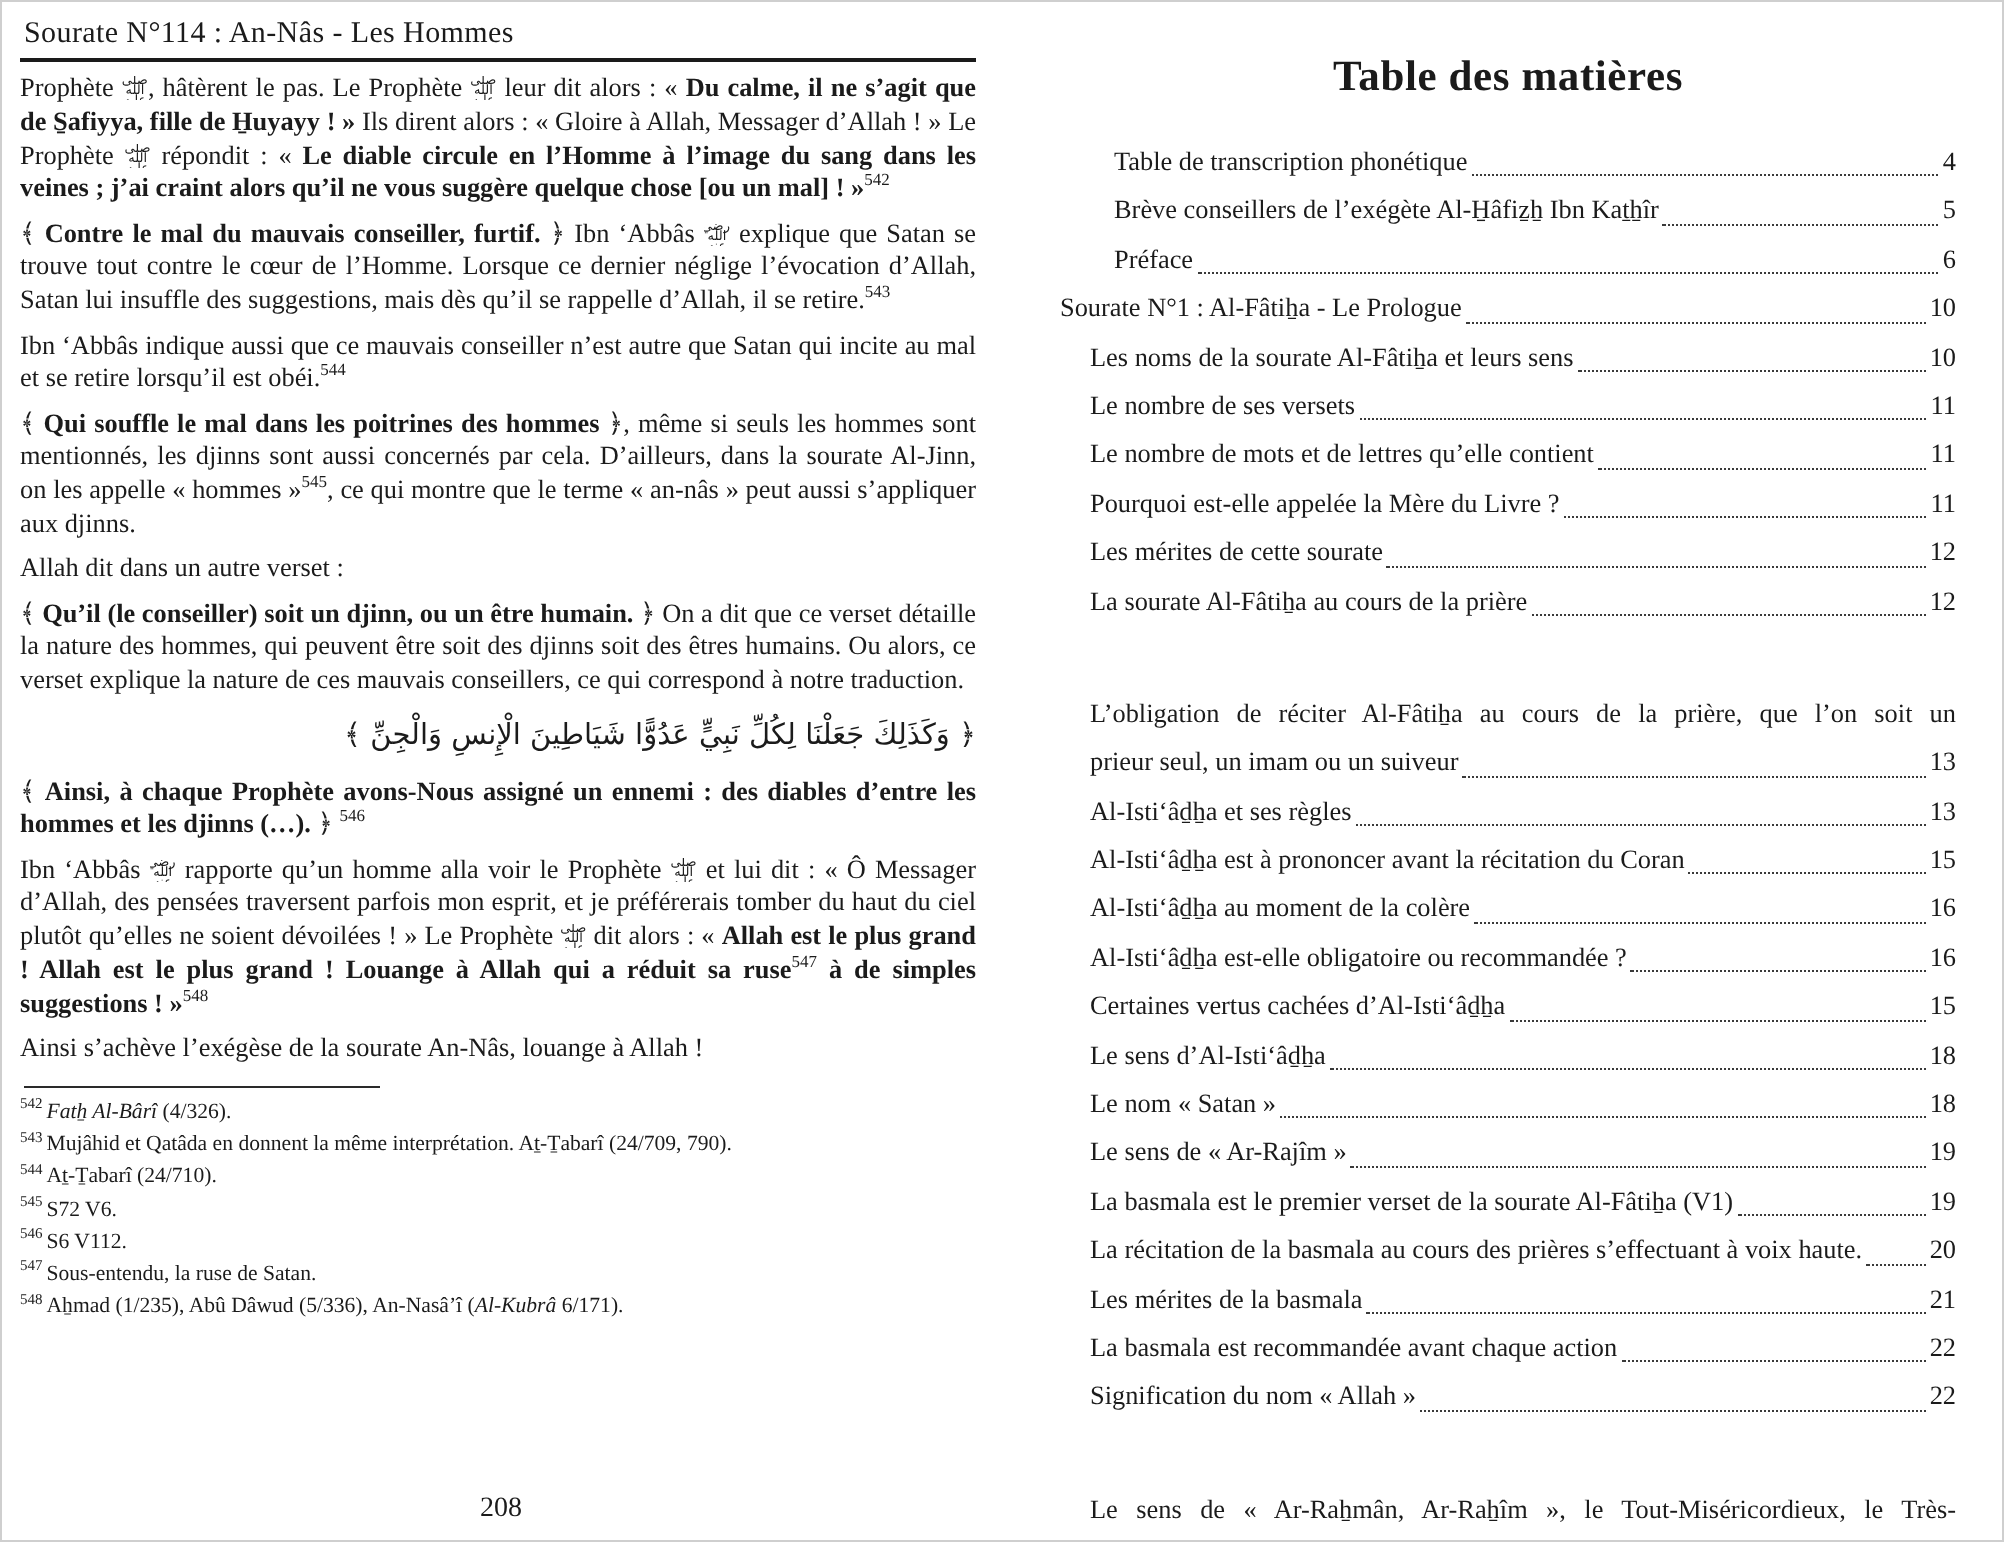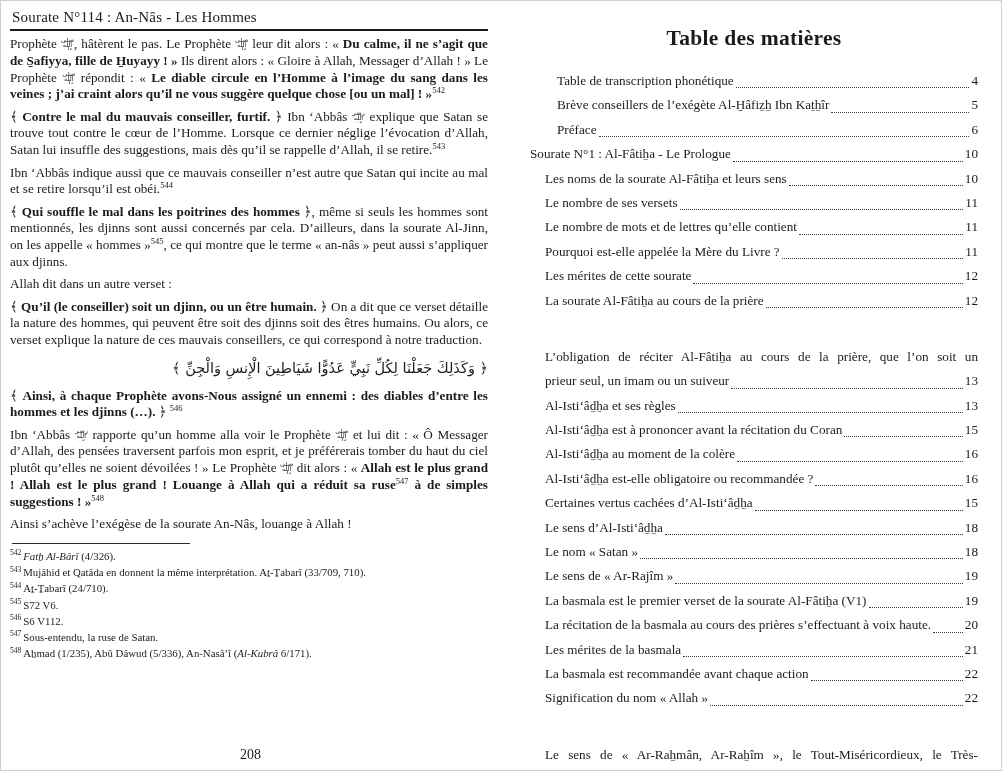--- a/index.html
+++ b/index.html
@@ -50,21 +50,21 @@
         <p class="para"><span class="">Allah dit dans un autre verset :</span></p>
         <p class="para"><span class="">﴾ </span><span class="b">Qu’il (le conseiller) soit un djinn, ou un être humain.</span><span class=""> ﴿ On a dit que ce verset détaille la nature des hommes, qui peuvent être soit des djinns soit des êtres humains. Ou alors, ce verset explique la nature de ces mauvais conseillers, ce qui correspond à notre traduction.</span></p>
         <p class="para verse"><span class="">﴿ وَكَذَلِكَ جَعَلْنَا لِكُلِّ نَبِيٍّ عَدُوًّا شَيَاطِينَ الْإِنسِ وَالْجِنِّ ﴾</span></p>
         <p class="para"><span class="">﴾ </span><span class="b">Ainsi, à chaque Prophète avons-Nous assigné un ennemi : des diables d’entre les hommes et les djinns (…).</span><span class=""> ﴿ </span><span class="sup">546</span></p>
         <p class="para"><span class="">Ibn ‘Abbâs </span><span class="sym">رضي الله عنه</span><span class=""> rapporte qu’un homme alla voir le Prophète </span><span class="sym">صلى الله عليه وسلم</span><span class=""> et lui dit : « Ô Messager d’Allah, des pensées traversent parfois mon esprit, et je préférerais tomber du haut du ciel plutôt qu’elles ne soient dévoilées ! » Le Prophète </span><span class="sym">صلى الله عليه وسلم</span><span class=""> dit alors : « </span><span class="b">Allah est le plus grand ! Allah est le plus grand ! Louange à Allah qui a réduit sa ruse</span><span class="sup">547</span><span class="b"> à de simples suggestions ! »</span><span class="sup">548</span></p>
         <p class="para"><span class="">Ainsi s’achève l’exégèse de la sourate An-Nâs, louange à Allah !</span></p>
       </div>
     <div class="footnote-rule"></div>
     <div class="footnotes">
         <div class="footnote"><span class="sup">542</span><span class="i">Fatẖ Al-Bârî</span><span class=""> (4/326).</span></div>
-        <div class="footnote"><span class="sup">543</span><span class="">Mujâhid et Qatâda en donnent la même interprétation. Aṯ-Ṯabarî (33/709, 710).</span></div>
+        <div class="footnote"><span class="sup">543</span><span class="">Mujâhid et Qatâda en donnent la même interprétation. Aṯ-Ṯabarî (24/709, 790).</span></div>
         <div class="footnote"><span class="sup">544</span><span class="">Aṯ-Ṯabarî (24/710).</span></div>
         <div class="footnote"><span class="sup">545</span><span class="">S72 V6.</span></div>
         <div class="footnote"><span class="sup">546</span><span class="">S6 V112.</span></div>
         <div class="footnote"><span class="sup">547</span><span class="">Sous-entendu, la ruse de Satan.</span></div>
         <div class="footnote"><span class="sup">548</span><span class="">Aẖmad (1/235), Abû Dâwud (5/336), An-Nasâ’î (</span><span class="i">Al-Kubrâ</span><span class=""> 6/171).</span></div>
       </div>
     <div class="pagenum">208</div>
   </div>
   <div class="page right">
     <div class="toc-title">Table des matières</div>

